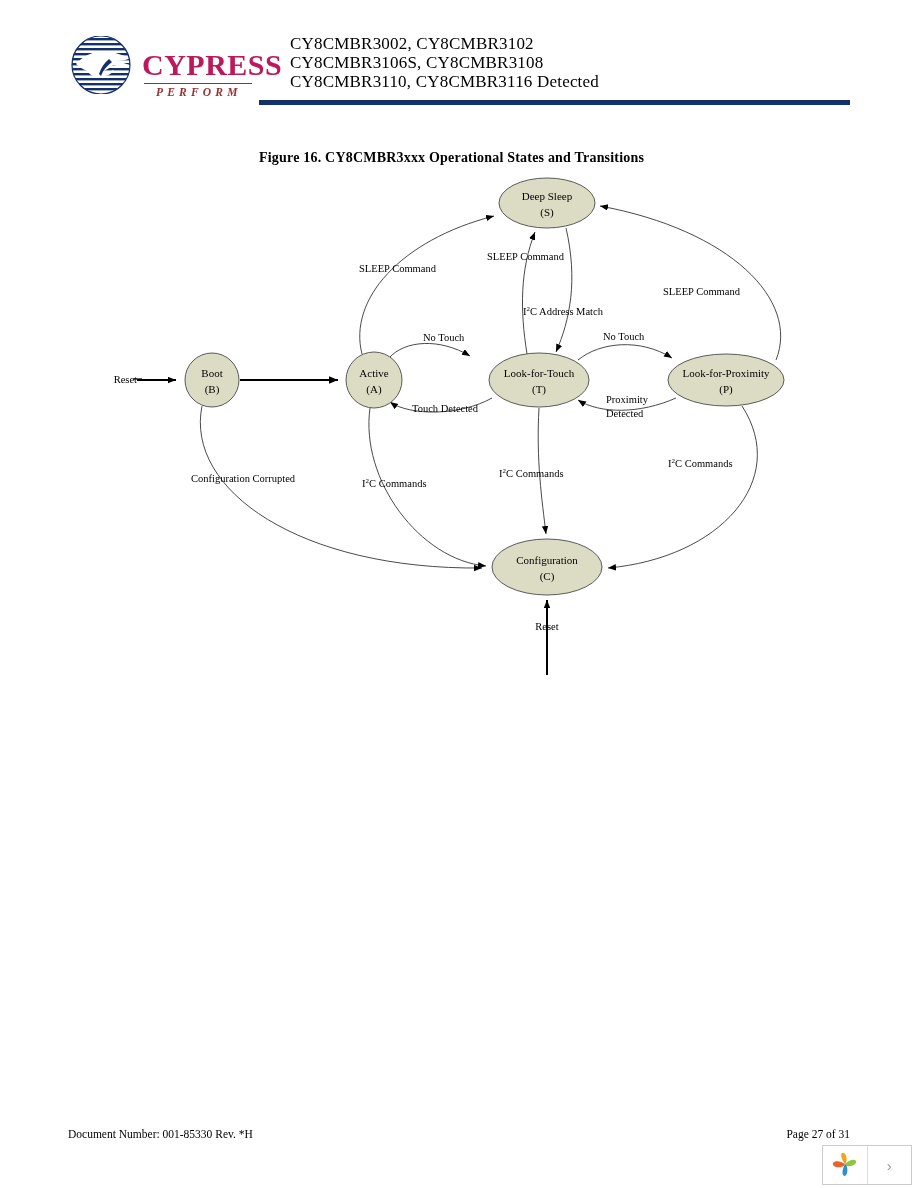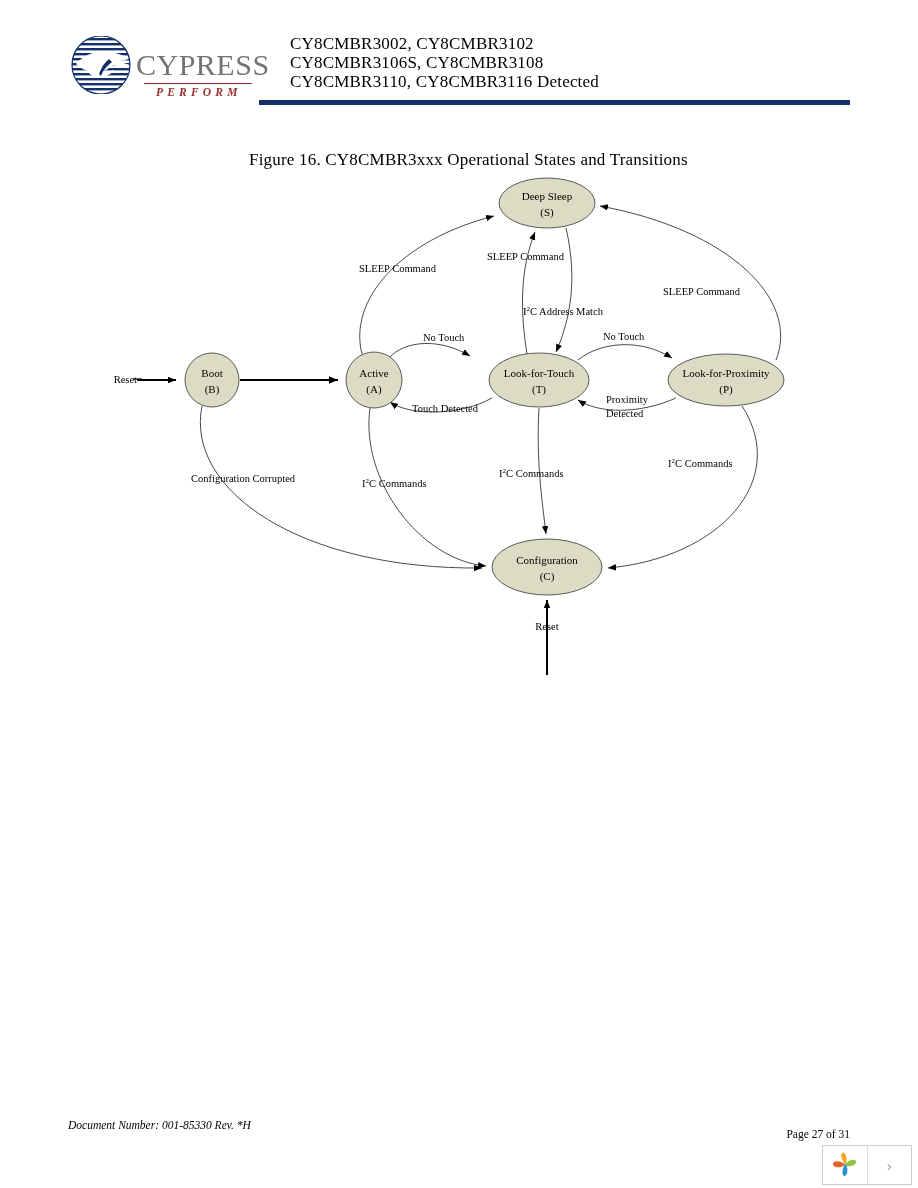--- a/index.html
+++ b/index.html
@@ -26,26 +26,26 @@
     left: 68px; top: 36px;
     width: 190px; height: 72px;
   }
   #logo-bird-wrap {
     position: absolute;
     left: 0; top: 0;
     width: 78px; height: 58px;
   }
   #logo-wordmark {
     position: absolute;
-    left: 68px; top: 14px;
+    left: 74px; top: 14px;
     font-family: "Liberation Serif", "DejaVu Serif", serif;
     font-size: 30px;
     letter-spacing: 0.5px;
-    color: #737373;
-    font-weight: 400;
+    color: #be185d;
+    font-weight: 700;
     line-height: 1;
   }
   #logo-rule {
     position: absolute;
     left: 76px; top: 47px;
     width: 108px; height: 1px;
     background: #9b2d2d;
   }
   #logo-perform {
     position: absolute;
@@ -71,23 +71,23 @@
   #header-rule {
     position: absolute;
     left: 259px; top: 100px;
     width: 591px; height: 5px;
     background: #13306b;
   }
 
   
   #figure-caption {
     position: absolute;
-    left: 249px; top: 150px;
-    font-size: 17px;
-    font-weight: 400;
+    left: 259px; top: 150px;
+    font-size: 14px;
+    font-weight: 700;
     letter-spacing: 0.2px;
   }
 
   #diagram {
     position: absolute;
     left: 0px; top: 160px;
     width: 756px; height: 540px;
   }
   #diagram svg { display: block; }
 
@@ -121,23 +121,22 @@
   }
 
   
   #footer {
     position: absolute;
     left: 0; bottom: 0;
     width: 918px; height: 90px;
   }
   #footer-left {
     position: absolute;
-    left: 68px; top: 21px;
+    left: 68px; top: 30px;
     font-size: 11.5px;
-    font-style: italic;
   }
   #footer-right {
     position: absolute;
     right: 68px; top: 30px;
     font-size: 11.5px;
   }
   #page-widget {
     position: absolute;
     left: 822px; top: 1145px;
     width: 90px; height: 40px;

